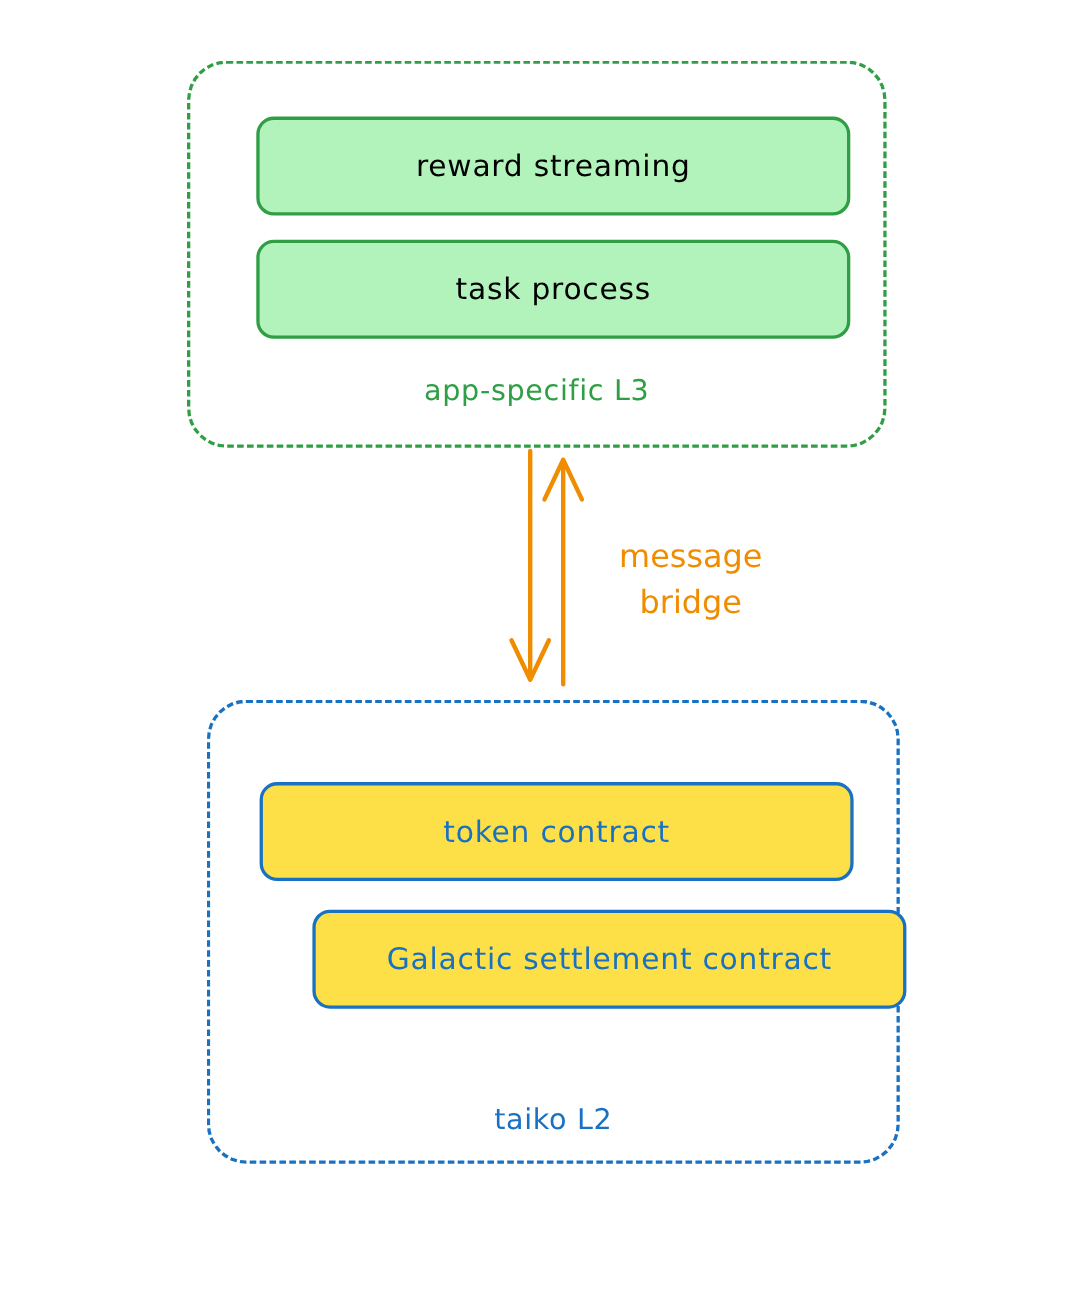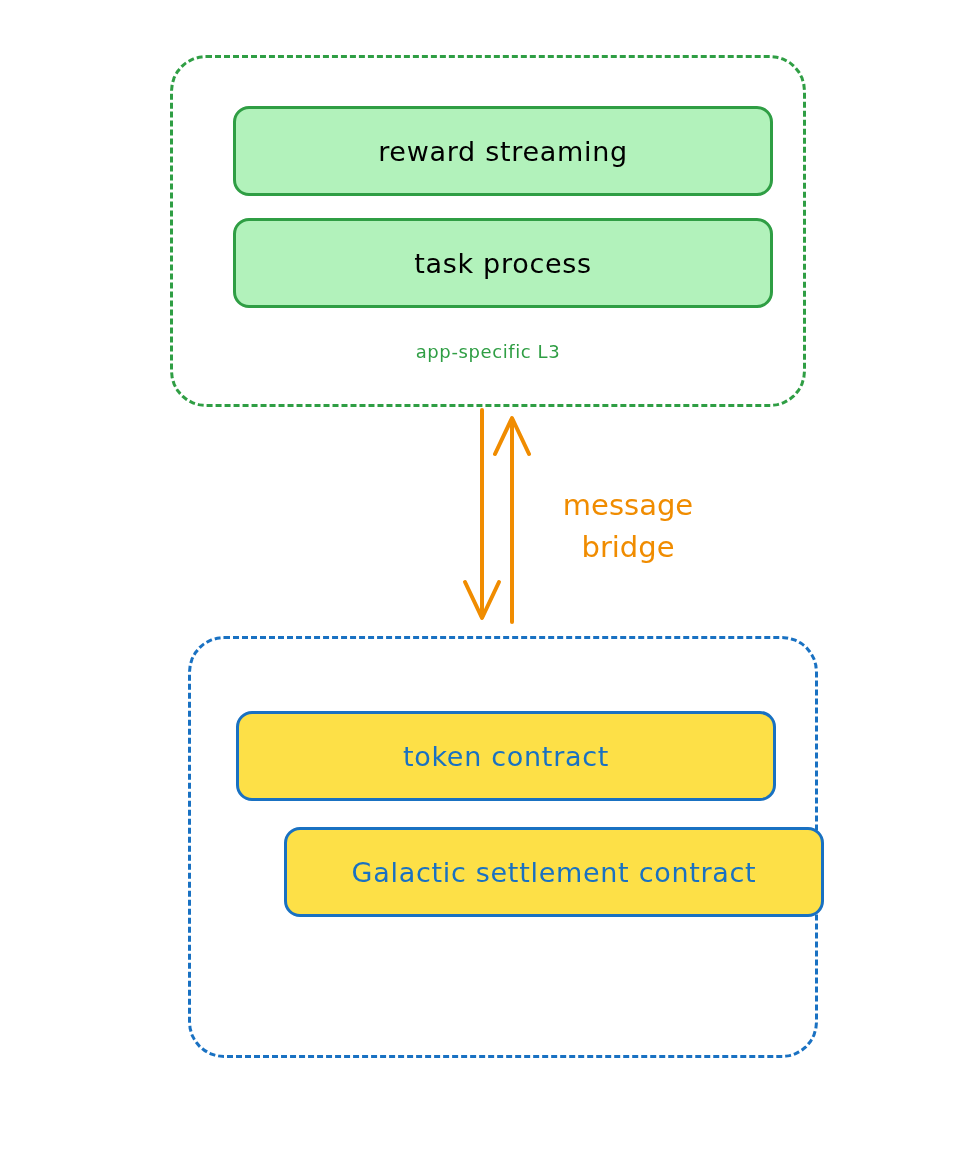--- a/index.html
+++ b/index.html
@@ -45,21 +45,21 @@
     top: 636px;
     width: 630px;
     height: 422px;
     border-color: #1971c2;
   }
 
   
   .group-caption {
     position: absolute;
     text-align: center;
-    font-size: 18px;
+    font-size: 26px;
     line-height: 1.1;
     letter-spacing: 0.6px;
     white-space: nowrap;
     font-family: "DejaVu Sans", sans-serif;
     font-weight: 400;
   }
   .caption-l3 {
     left: 0;
     top: 342px;
     width: 636px;
@@ -171,15 +171,16 @@
   <div class="group-container group-l2">
 
     <div class="node-box node-blue node-token-contract" style="left: 45px; top: 72px;">
       <span>token contract</span>
     </div>
 
     <div class="node-box node-blue node-settlement" style="left: 45px; top: 188px;">
       <span>Galactic settlement contract</span>
     </div>
 
+    <div class="group-caption caption-l2" style="top: 365px; left: -3px;">taiko L2</div>
   </div>
 
 </div>
 
 </body></html>

